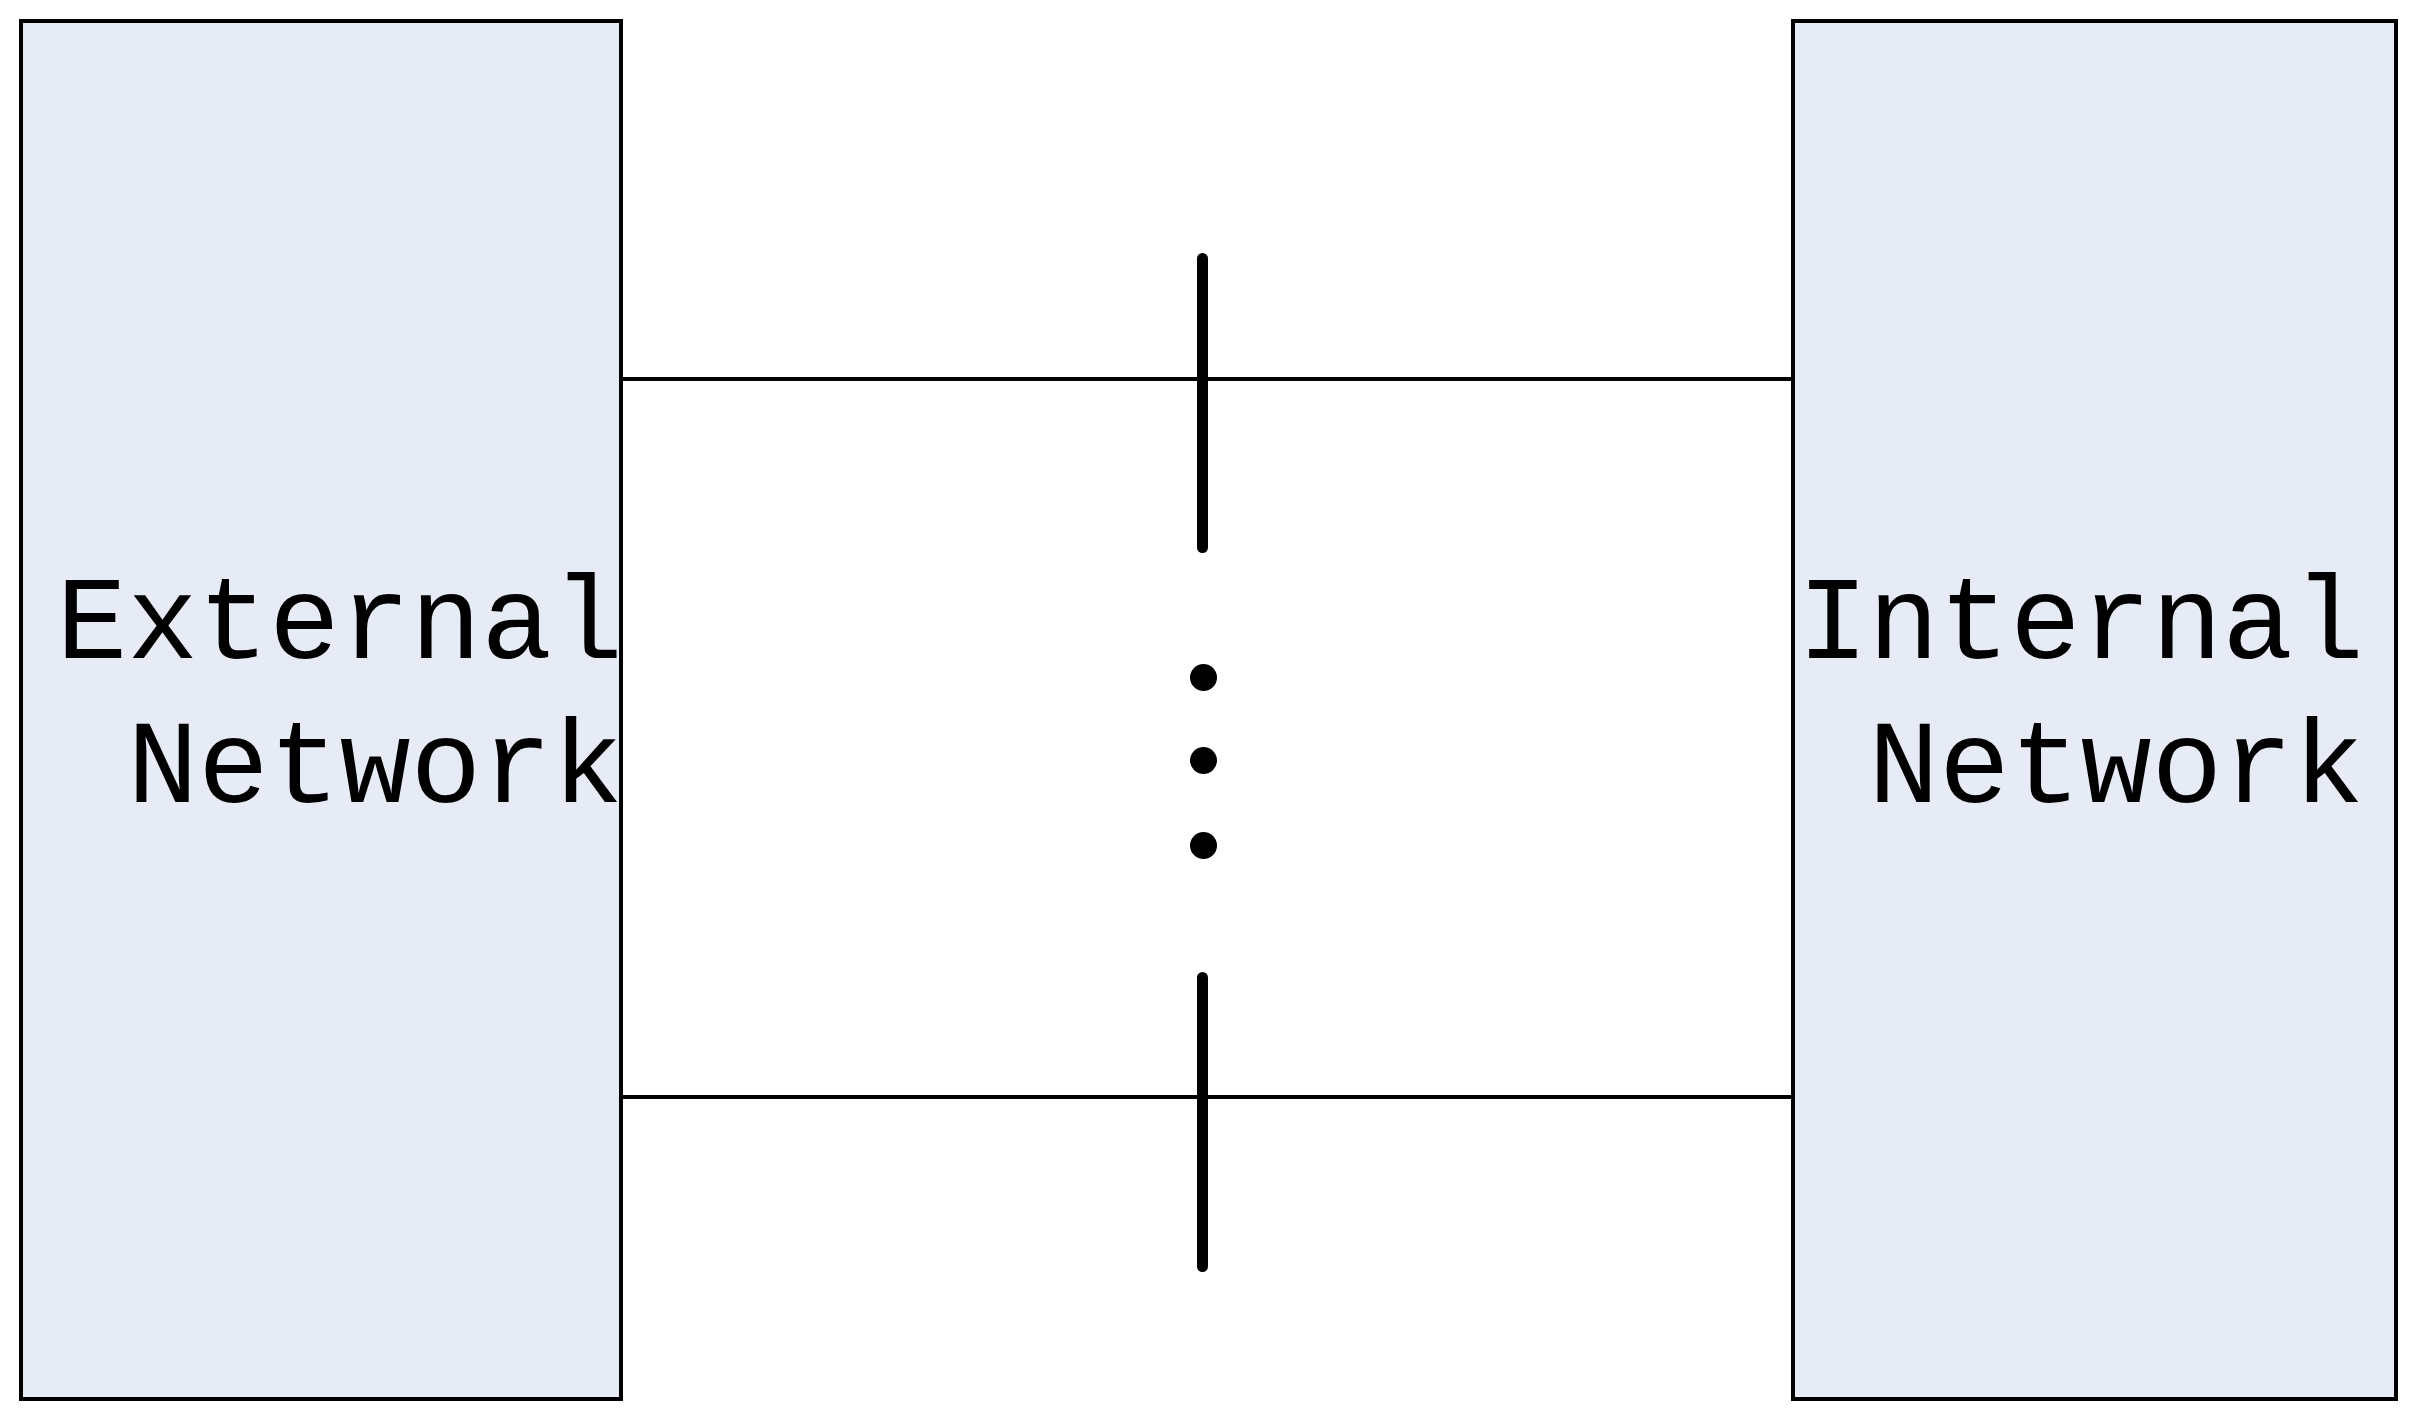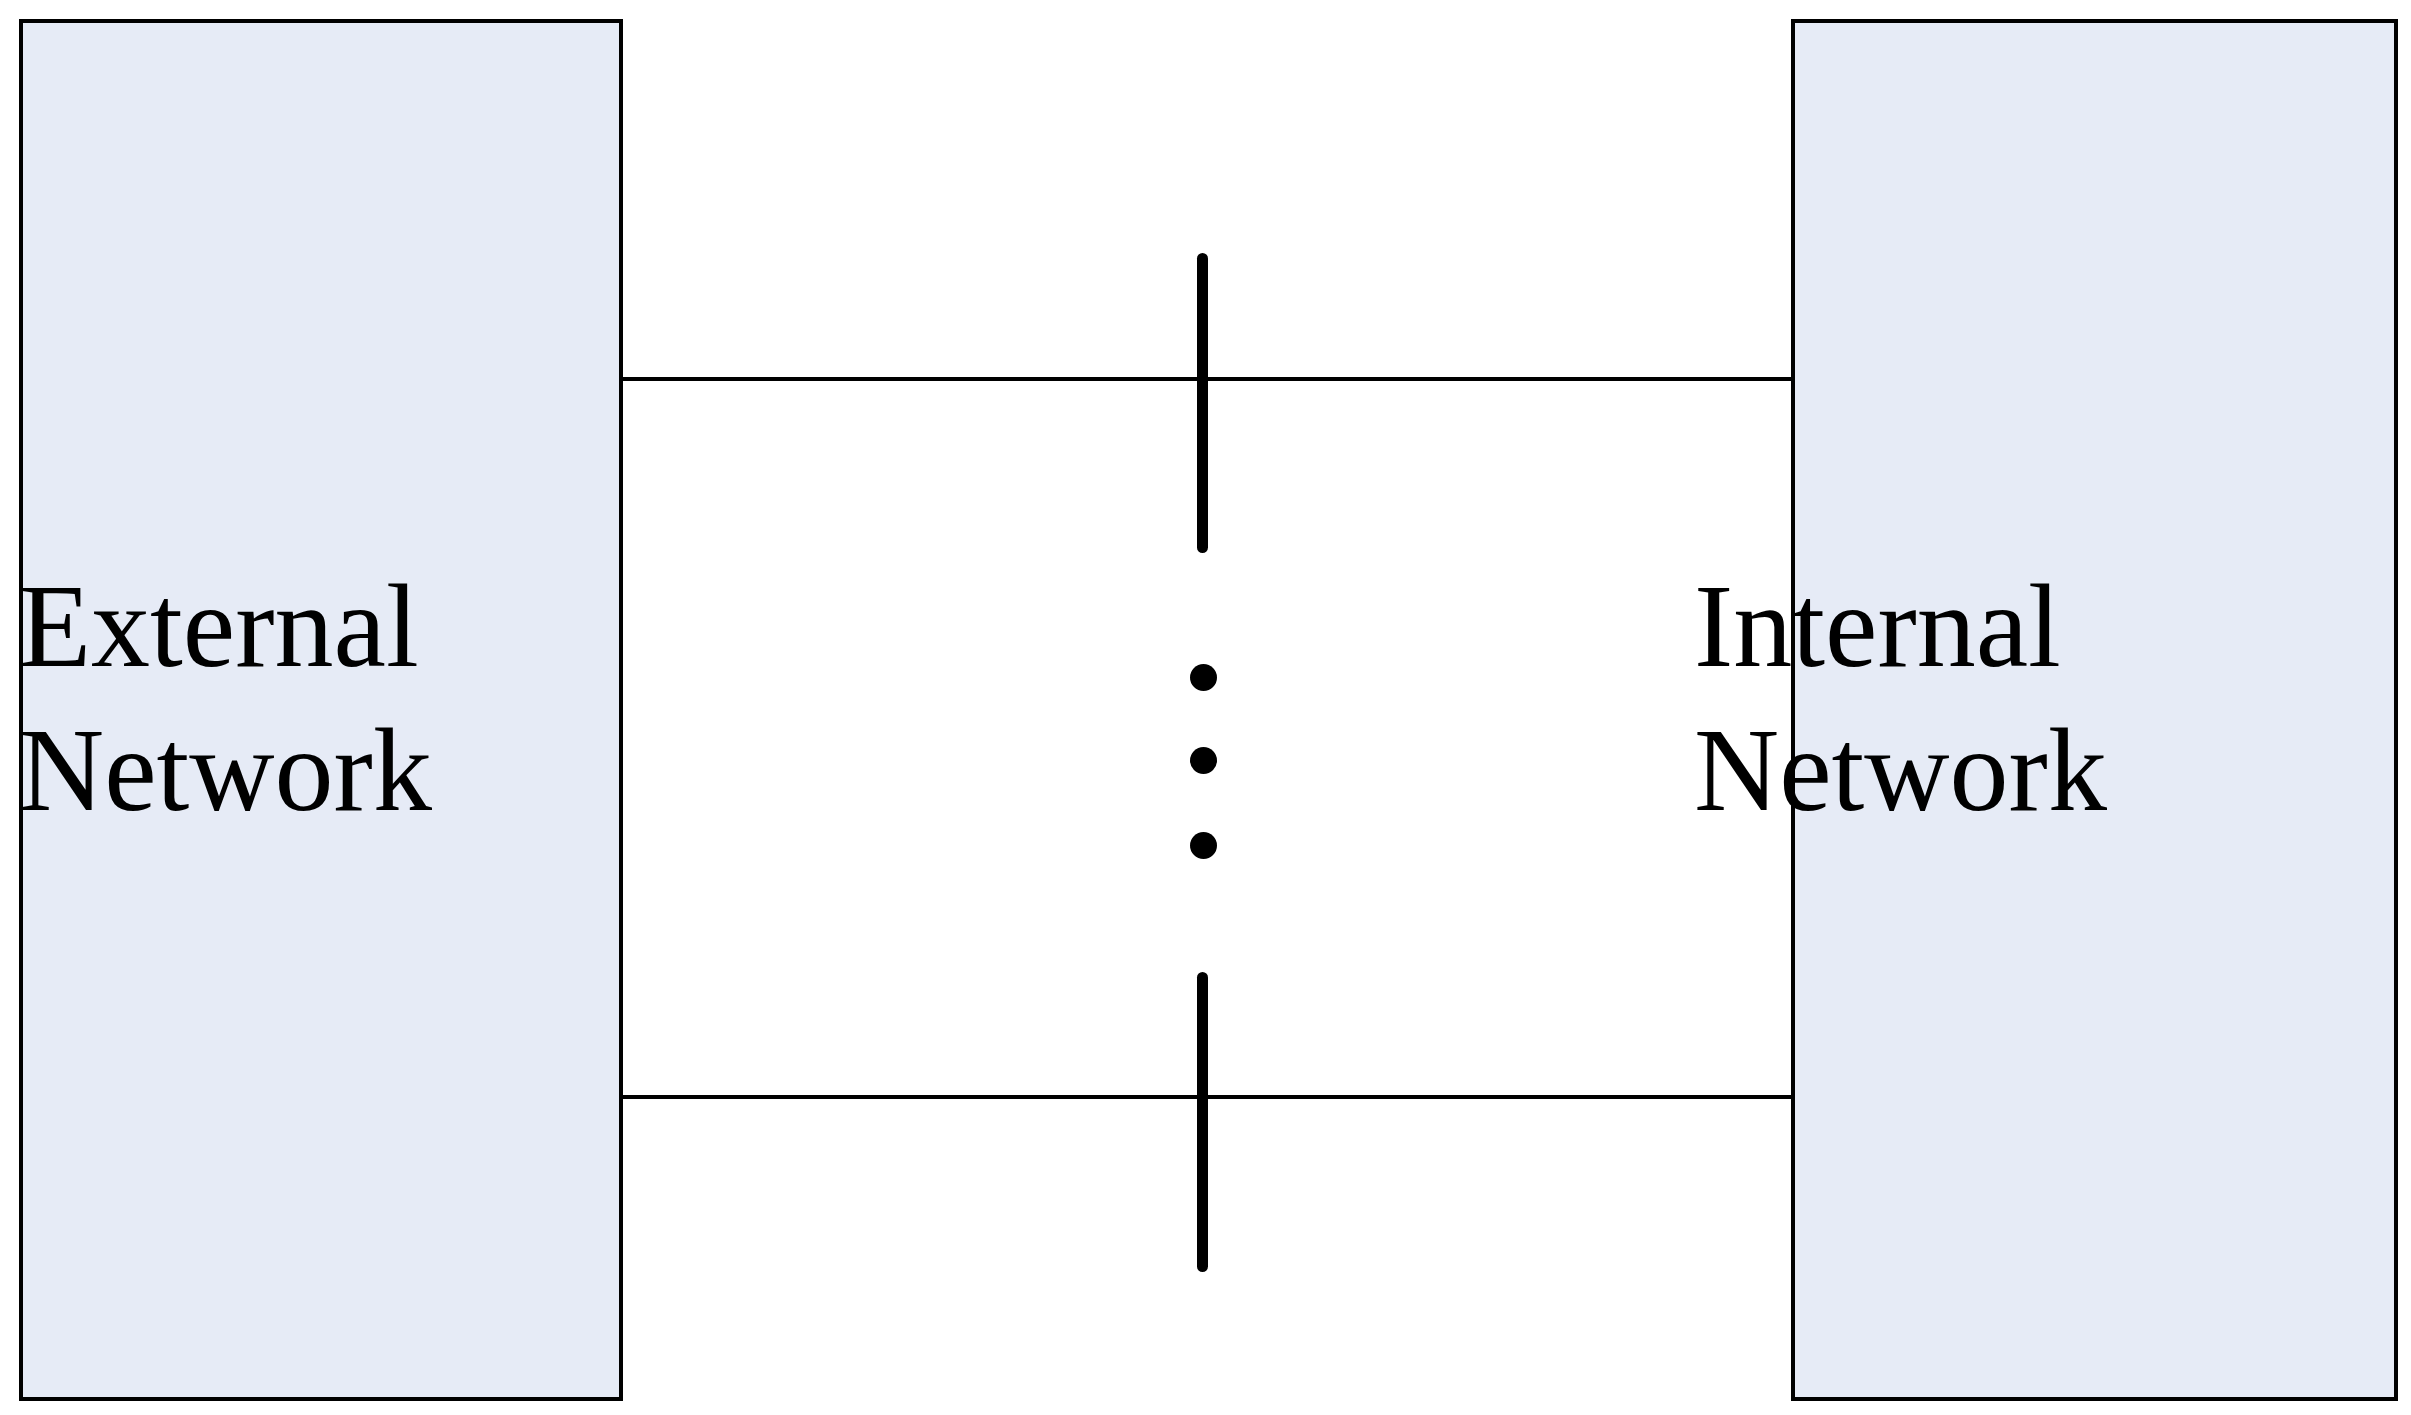--- a/index.html
+++ b/index.html
@@ -23,24 +23,25 @@
     background: var(--box-fill, #E6EBF6);
     border: 4px solid var(--box-border, #000000);
     box-sizing: border-box;
   }
   .net-box.left  { left: 19px;   width: 604px; }
   .net-box.right { left: 1791px; width: 607px; }
 
   .box-label {
     position: absolute;
     top: 555px;
-    text-align: left;
+    text-align: right;
     font-size: 118px;
     line-height: 144px;
     white-space: nowrap;
+    font-family: Liberation Mono, monospace;
   }
   .box-label.left  { left: 19px;   width: 604px; }
   .box-label.right { left: 1694px; width: 670px; }
 
   .caption {
     position: absolute;
     top: 107px;
     left: 703px;
     width: 1000px;
     text-align: center;

